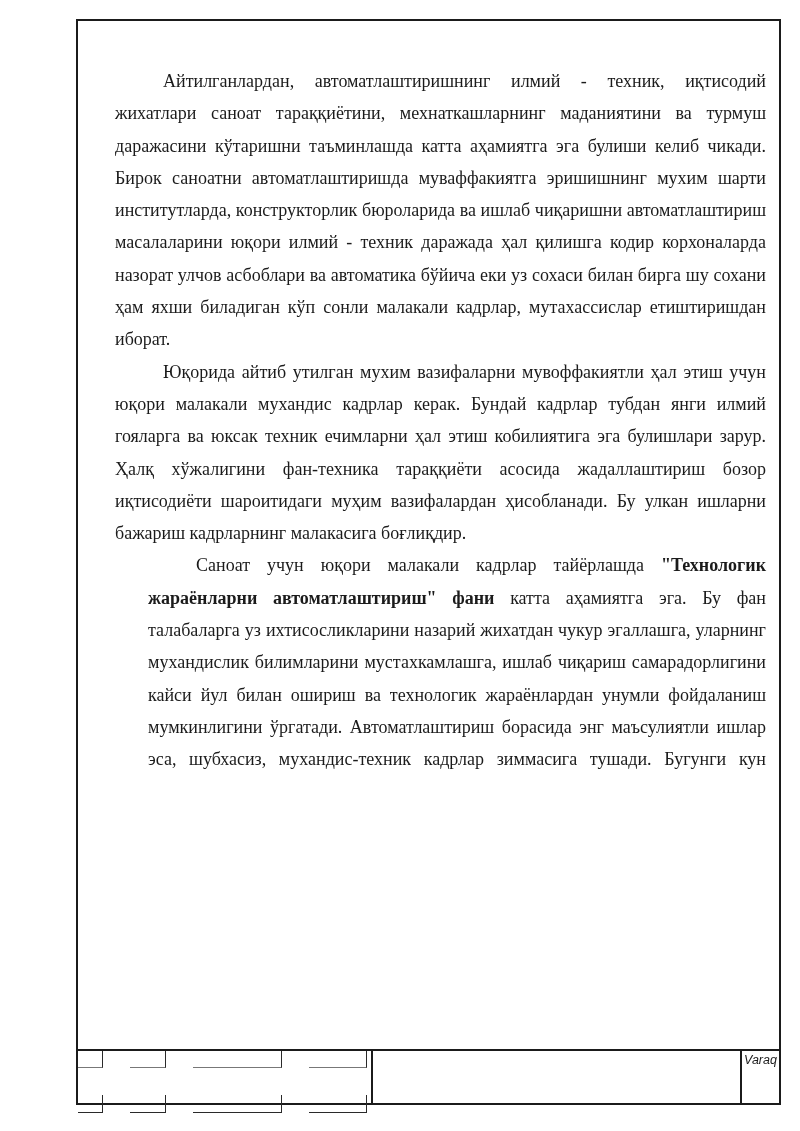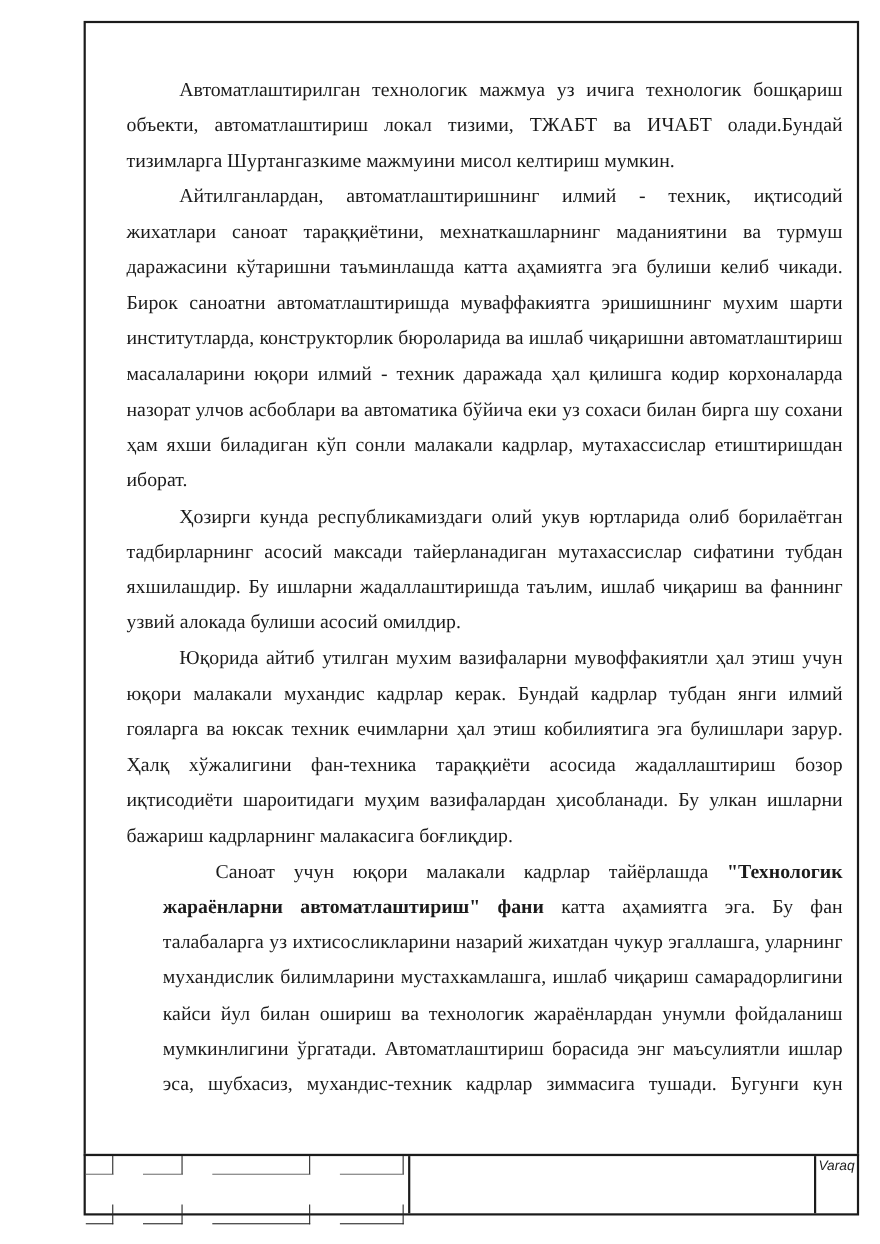--- a/index.html
+++ b/index.html
@@ -94,23 +94,21 @@
     color:#1b1b1b;
   }
 </style>
 </head>
 <body>
 
 <div class="page">
 
   <div class="frame">
     <div class="text-block">
-      <p>Автоматлаштирилган технологик мажмуа уз ичига технологик бошқариш объекти, автоматлаштириш локал тизими, ТЖАБТ ва ИЧАБТ олади.Бундай тизимларга Шуртангазкиме мажмуини мисол келтириш мумкин.</p>
       <p>Айтилганлардан, автоматлаштиришнинг илмий - техник, иқтисодий жихатлари саноат тараққиётини, мехнаткашларнинг маданиятини ва турмуш даражасини кўтаришни таъминлашда катта аҳамиятга эга булиши келиб чикади. Бирок саноатни автоматлаштиришда муваффакиятга эришишнинг мухим шарти институтларда, конструкторлик бюроларида ва ишлаб чиқаришни автоматлаштириш масалаларини юқори илмий - техник даражада ҳал қилишга кодир корхоналарда назорат улчов асбоблари ва автоматика бўйича еки уз сохаси билан бирга шу сохани ҳам яхши биладиган кўп сонли малакали кадрлар, мутахассислар етиштиришдан иборат.</p>
-      <p>Ҳозирги кунда республикамиздаги олий укув юртларида олиб борилаётган тадбирларнинг асосий максади тайерланадиган мутахассислар сифатини тубдан яхшилашдир. Бу ишларни жадаллаштиришда таълим, ишлаб чиқариш ва фаннинг узвий алокада булиши асосий омилдир.</p>
       <p>Юқорида айтиб утилган мухим вазифаларни мувоффакиятли ҳал этиш учун юқори малакали мухандис кадрлар керак. Бундай кадрлар тубдан янги илмий гояларга ва юксак техник ечимларни ҳал этиш кобилиятига эга булишлари зарур. Ҳалқ хўжалигини фан-техника тараққиёти асосида жадаллаштириш  бозор иқтисодиёти шароитидаги муҳим вазифалардан ҳисобланади. Бу улкан ишларни бажариш кадрларнинг малакасига боғлиқдир.</p>
       <p class="last"><span>Саноат учун юқори малакали кадрлар тайёрлашда </span><span class="b">"Технологик жараёнларни автоматлаштириш" фани</span><span> катта аҳамиятга эга. Бу фан талабаларга уз ихтисосликларини назарий жихатдан чукур эгаллашга, уларнинг мухандислик билимларини мустахкамлашга, ишлаб чиқариш самарадорлигини кайси йул билан ошириш ва технологик жараёнлардан унумли фойдаланиш мумкинлигини ўргатади. Автоматлаштириш борасида энг маъсулиятли ишлар эса, шубхасиз, мухандис-техник кадрлар зиммасига тушади. Бугунги кун</span></p>
     </div>
   </div>
 
   <div class="strip">
     <div class="stamp">
       <div class="r1"></div>
       <div class="r1"></div>
       <div class="r1"></div>

